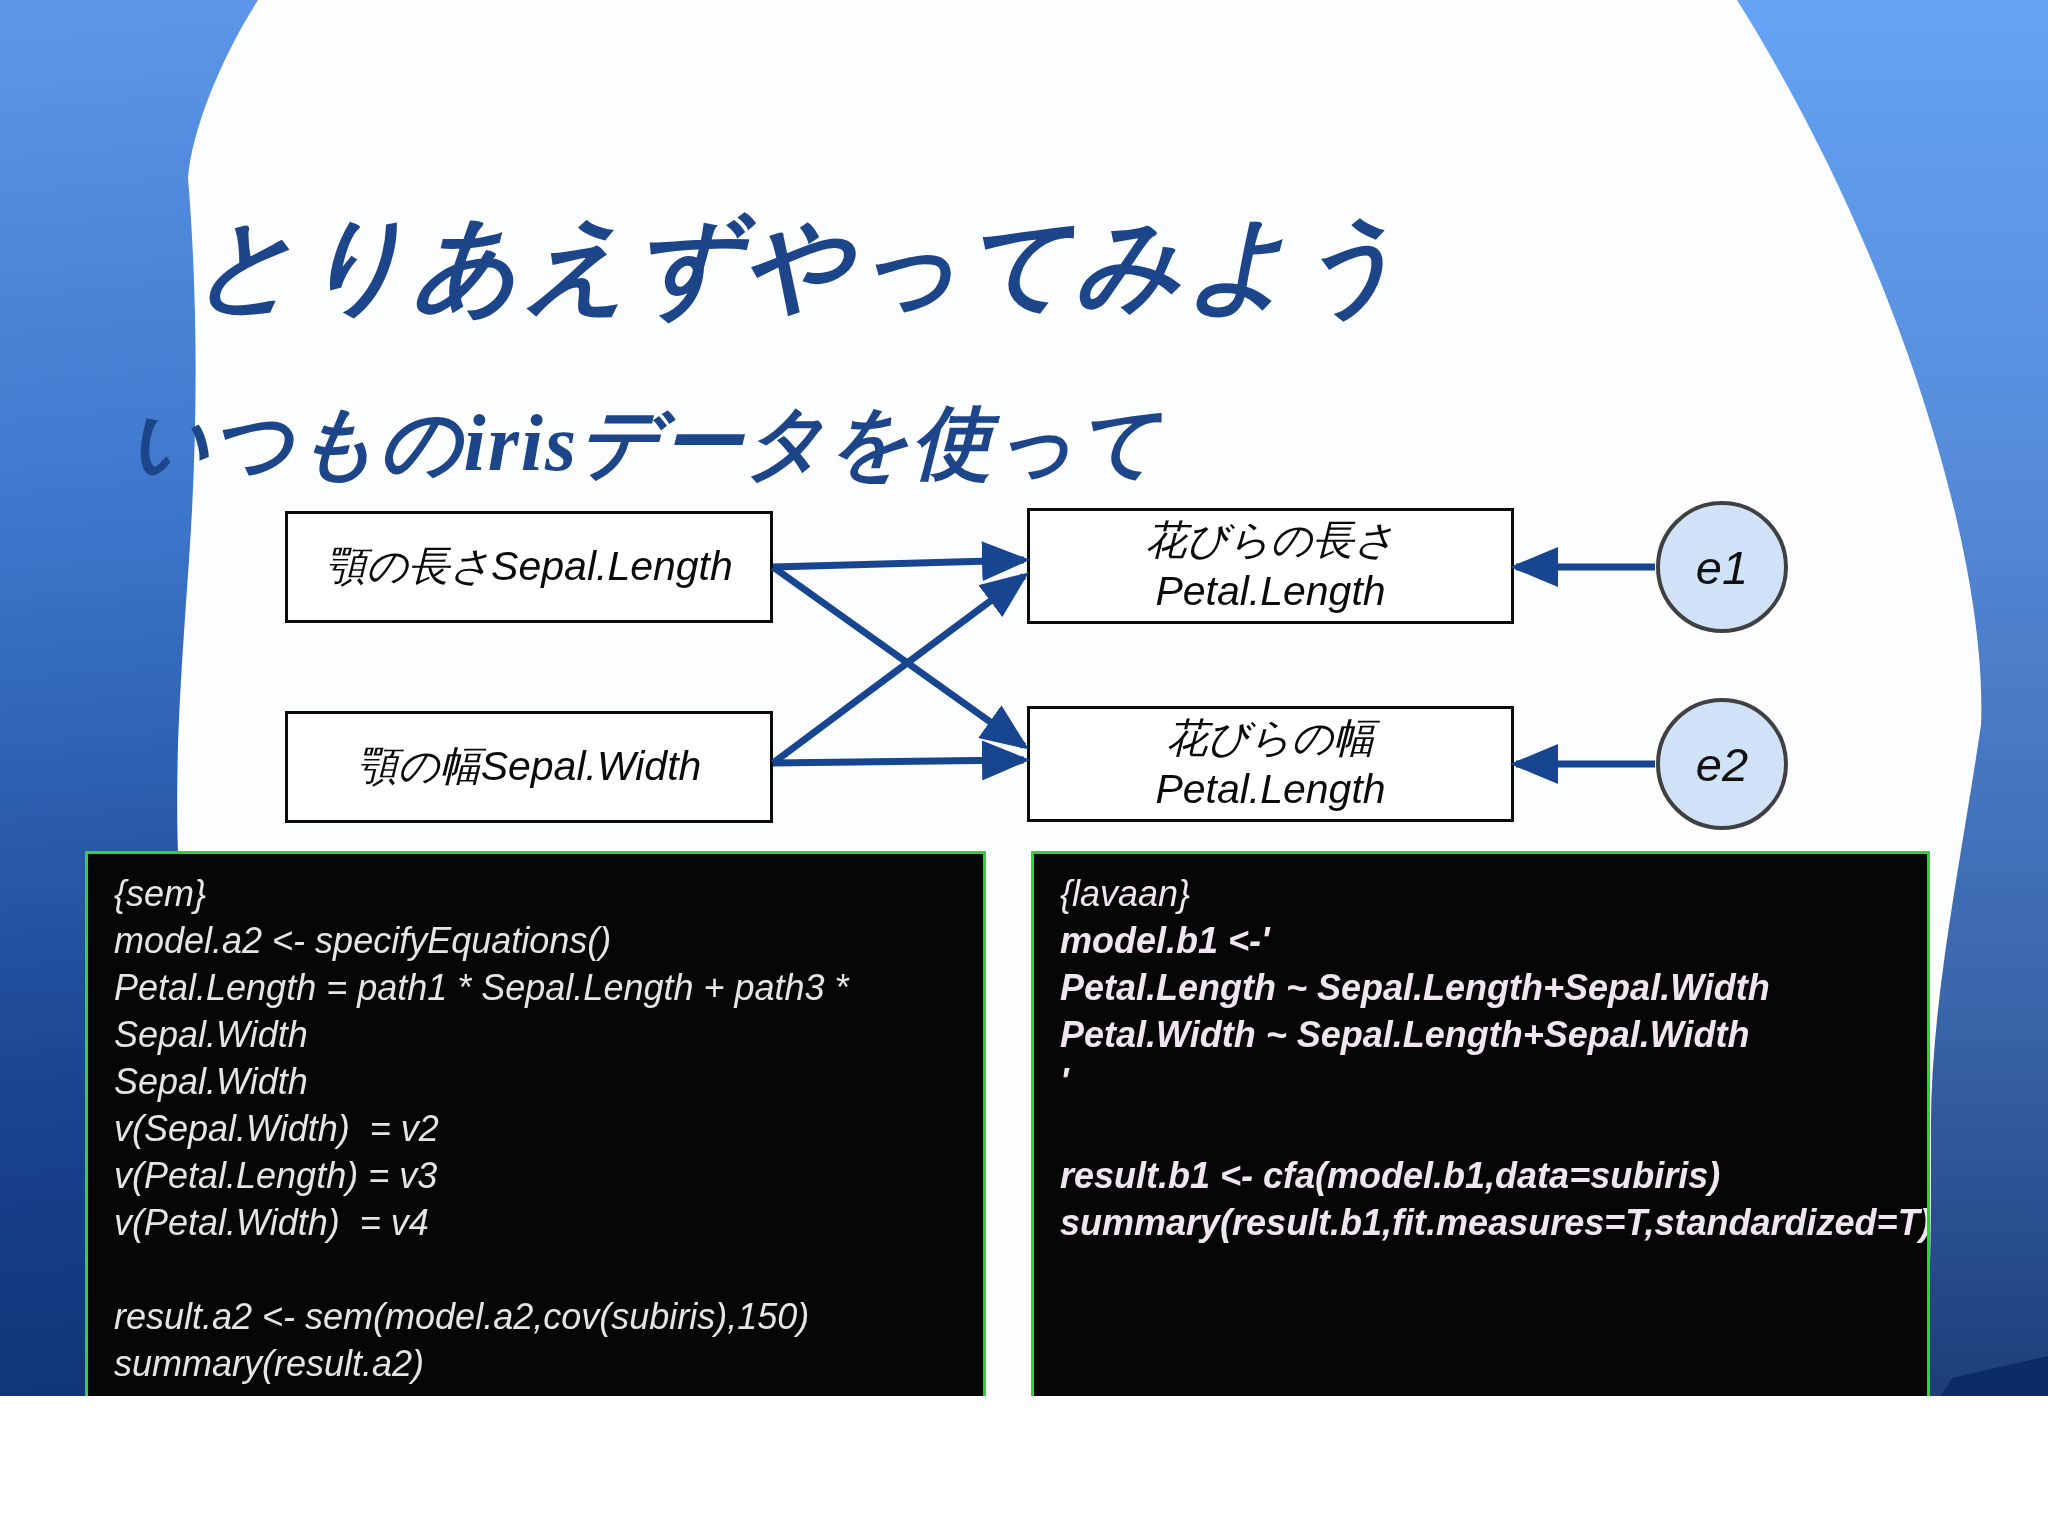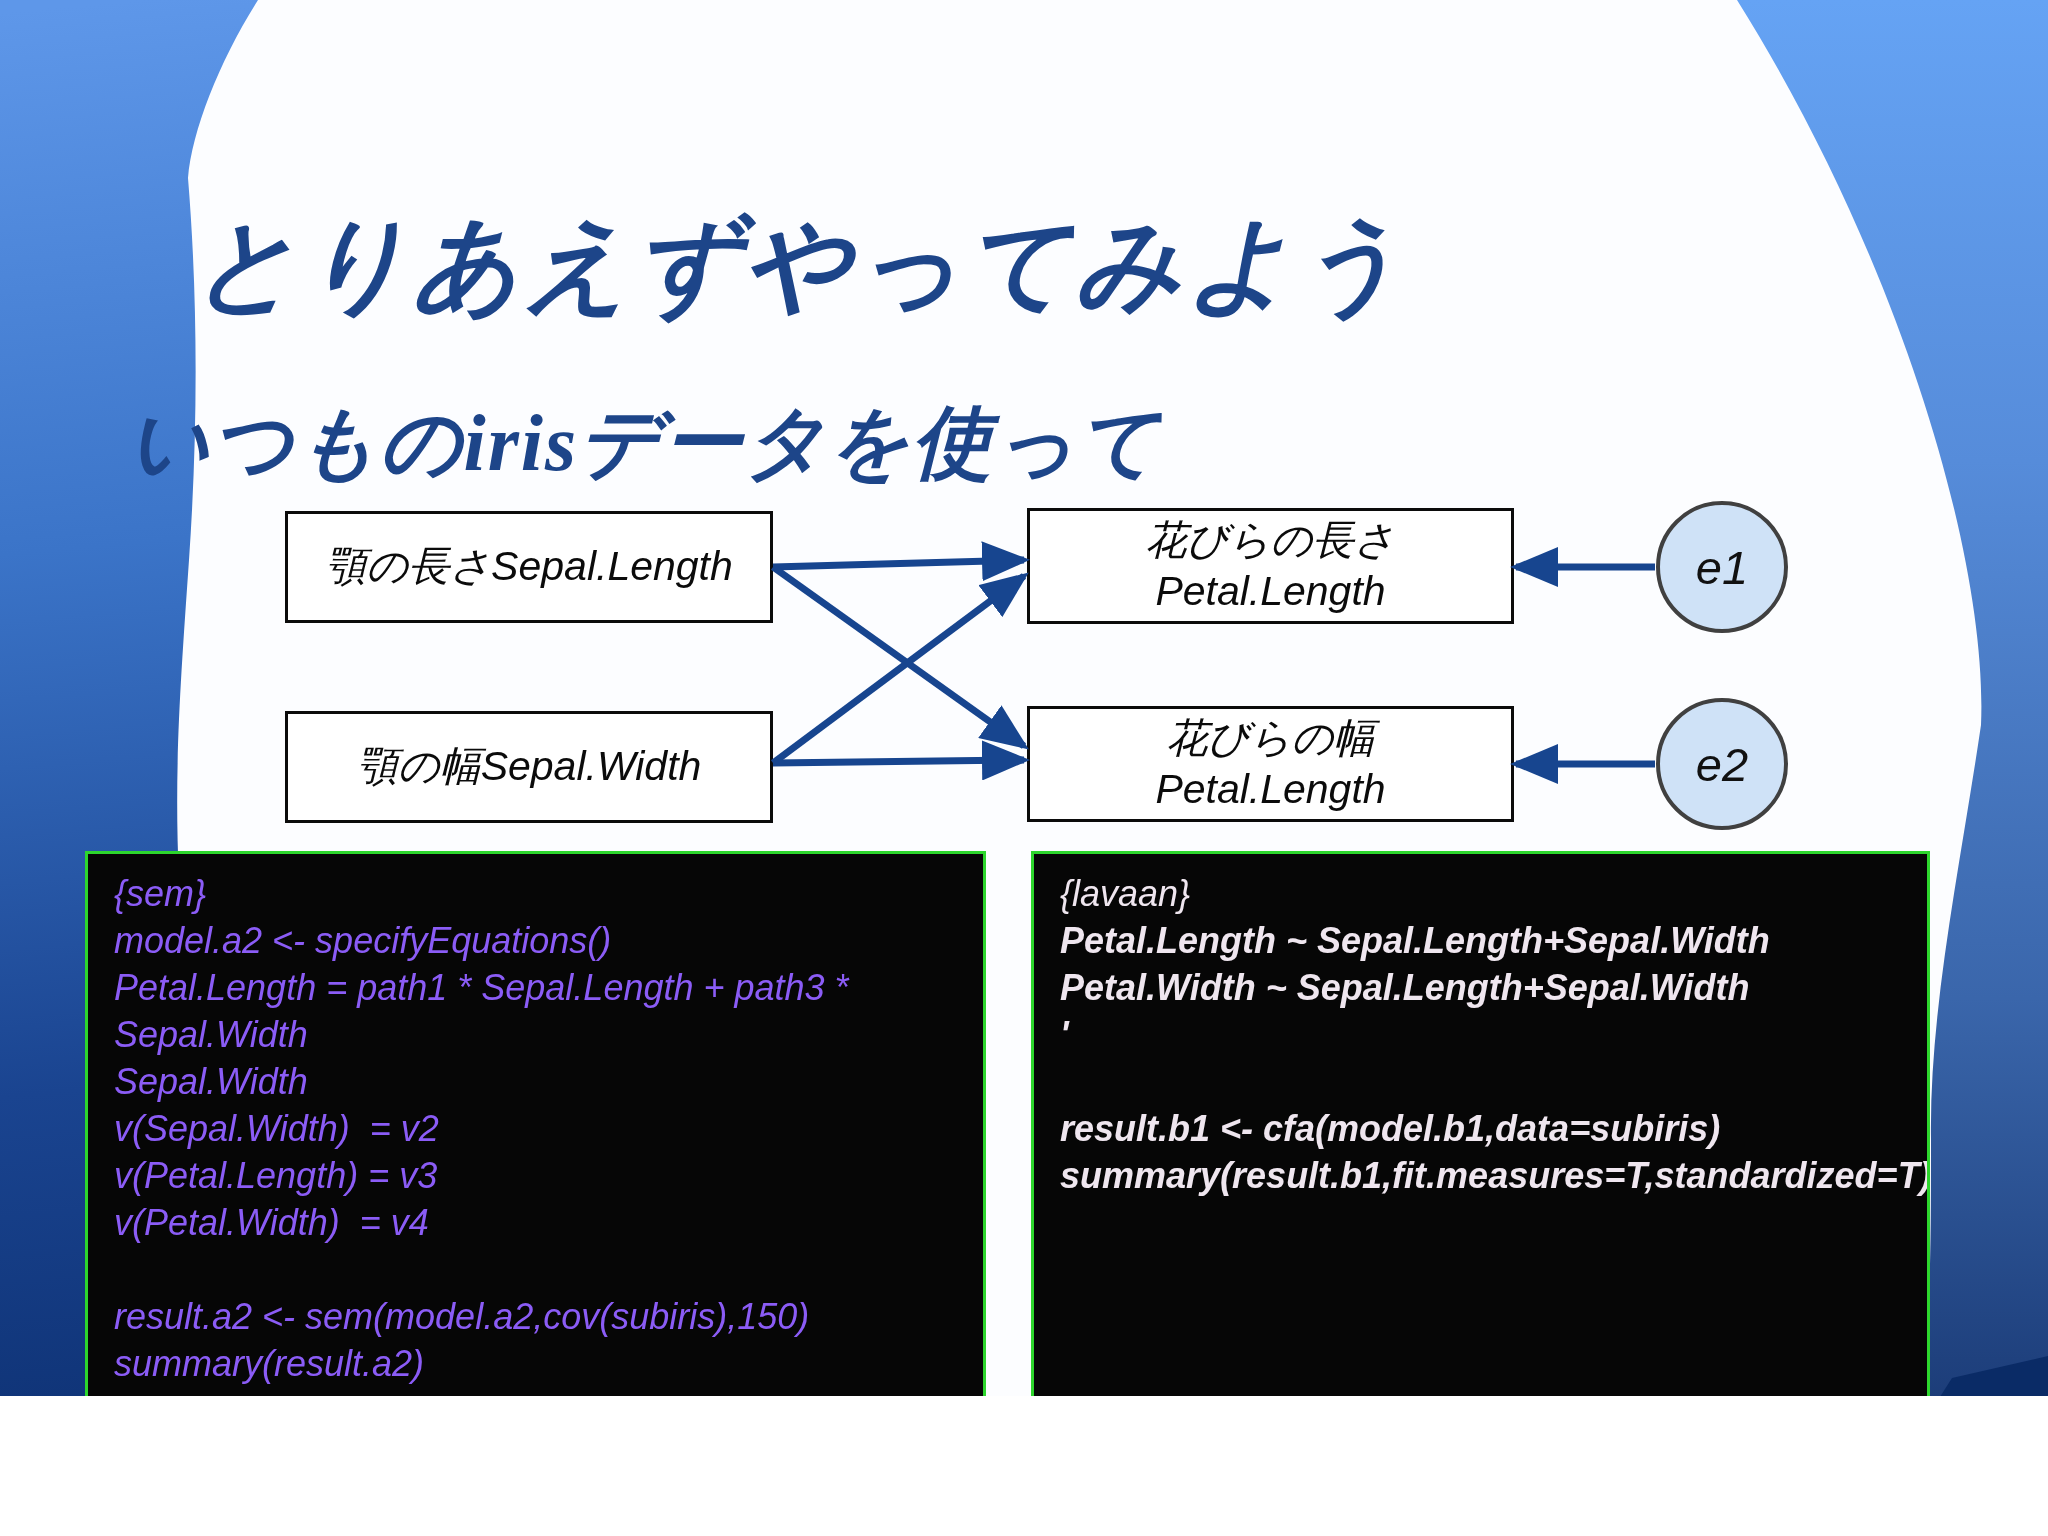--- a/index.html
+++ b/index.html
@@ -18,21 +18,21 @@
   .box2{left:285px;top:711px;width:488px;height:112px;}
   .box3{left:1027px;top:508px;width:487px;height:116px;}
   .box4{left:1027px;top:706px;width:487px;height:116px;text-align:center;}
   .ecircle{position:absolute;box-sizing:border-box;width:132px;height:132px;border-radius:50%;
            background:#cfe2f7;border:4px solid #404040;display:flex;align-items:center;justify-content:center;
            font-size:47px;color:#111;}
   .e1{left:1656px;top:501px;}
   .e2{left:1656px;top:698px;}
   .code{position:absolute;box-sizing:border-box;width:901px;height:641px;top:851px;
         background:#060606;border:3px solid #2dd62d;padding:16px 10px 0 26px;overflow:hidden;}
-  .code-sem{left:85px;color:#8b5cf6;}
+  .code-sem{left:85px;color:#e5e5e5;}
   .code-lavaan{left:1031px;width:899px;color:#efe6ef;font-weight:bold;}
   .code-lavaan .code-line:first-child{font-weight:400;}
   .code-line{font-size:36px;line-height:47px;min-height:47px;white-space:pre;}
 </style>
 </head>
 <body>
 
 <div class="slide">
 
   <svg class="bg" viewBox="0 0 2048 1536">
@@ -115,20 +115,21 @@
       <div class="code-line">Sepal.Width</div>
       <div class="code-line">v(Sepal.Width)  = v2</div>
       <div class="code-line">v(Petal.Length) = v3</div>
       <div class="code-line">v(Petal.Width)  = v4</div>
       <div class="code-line"></div>
       <div class="code-line">result.a2 &lt;- sem(model.a2,cov(subiris),150)</div>
       <div class="code-line">summary(result.a2)</div>
     </div>
   <div class="code code-lavaan">
       <div class="code-line">{lavaan}</div>
+      <div class="code-line">model.b1 &lt;-'</div>
       <div class="code-line">Petal.Length ~ Sepal.Length+Sepal.Width</div>
       <div class="code-line">Petal.Width ~ Sepal.Length+Sepal.Width</div>
       <div class="code-line">'</div>
       <div class="code-line"></div>
       <div class="code-line">result.b1 &lt;- cfa(model.b1,data=subiris)</div>
       <div class="code-line">summary(result.b1,fit.measures=T,standardized=T)</div>
     </div>
 
 </div>
 

